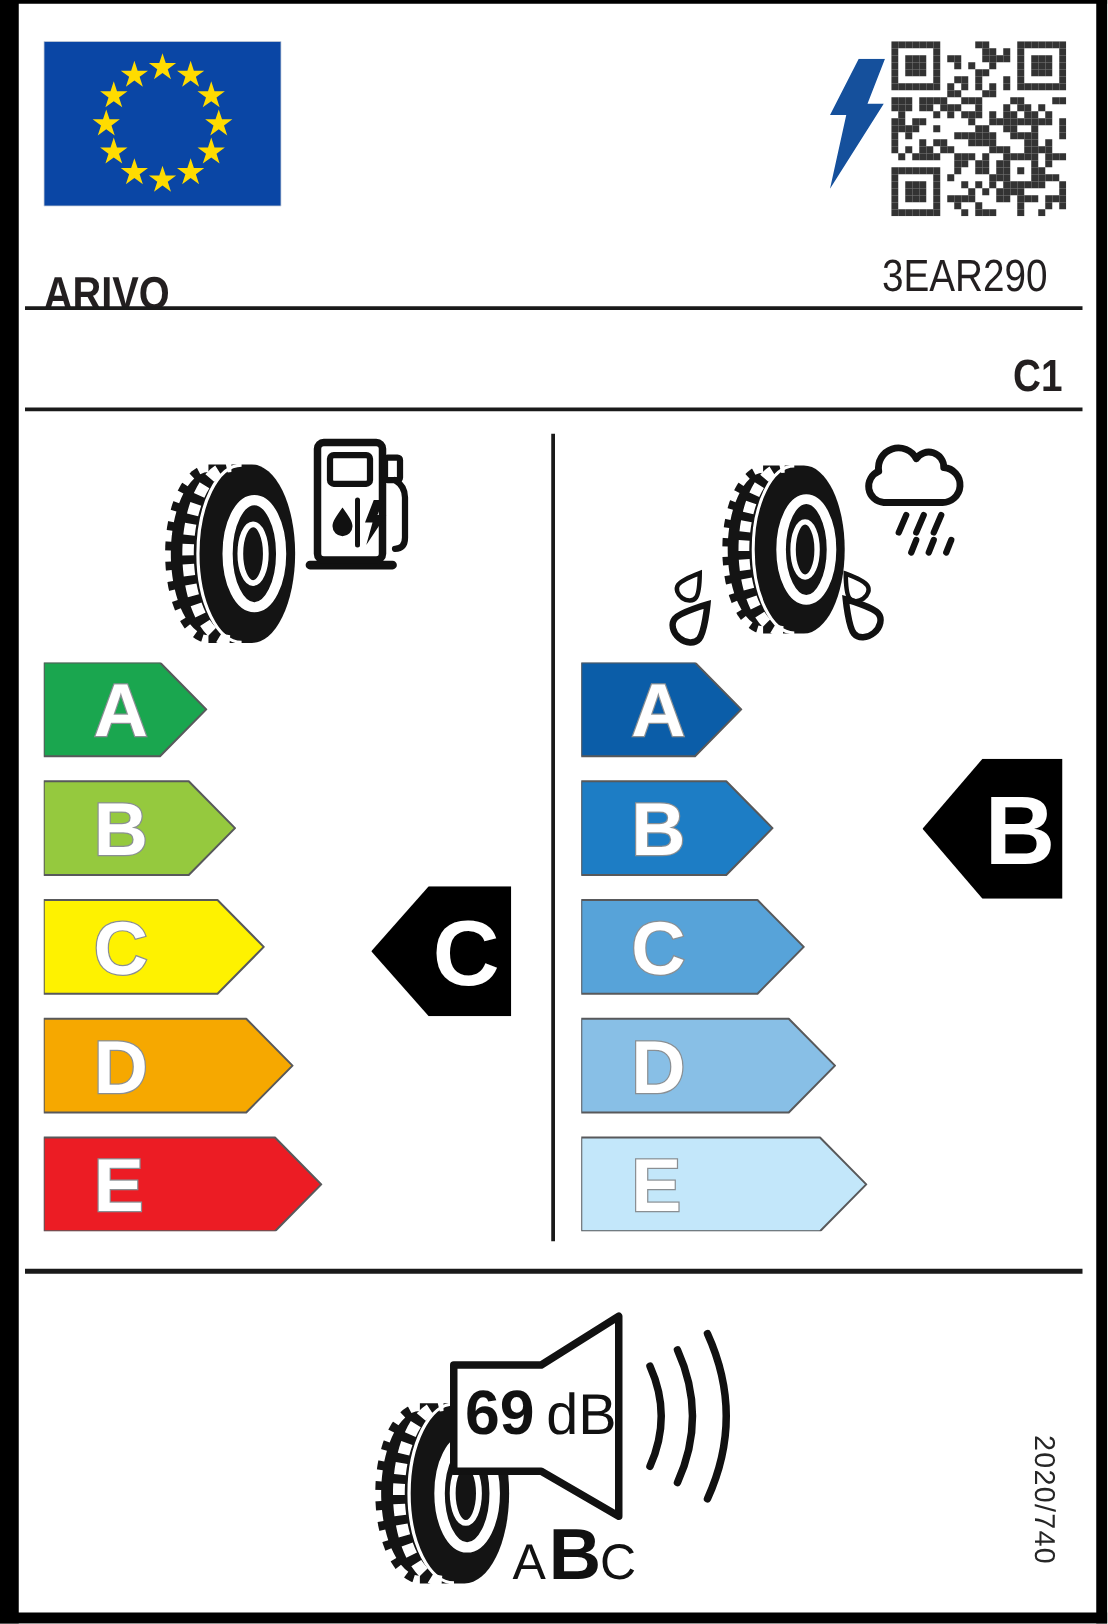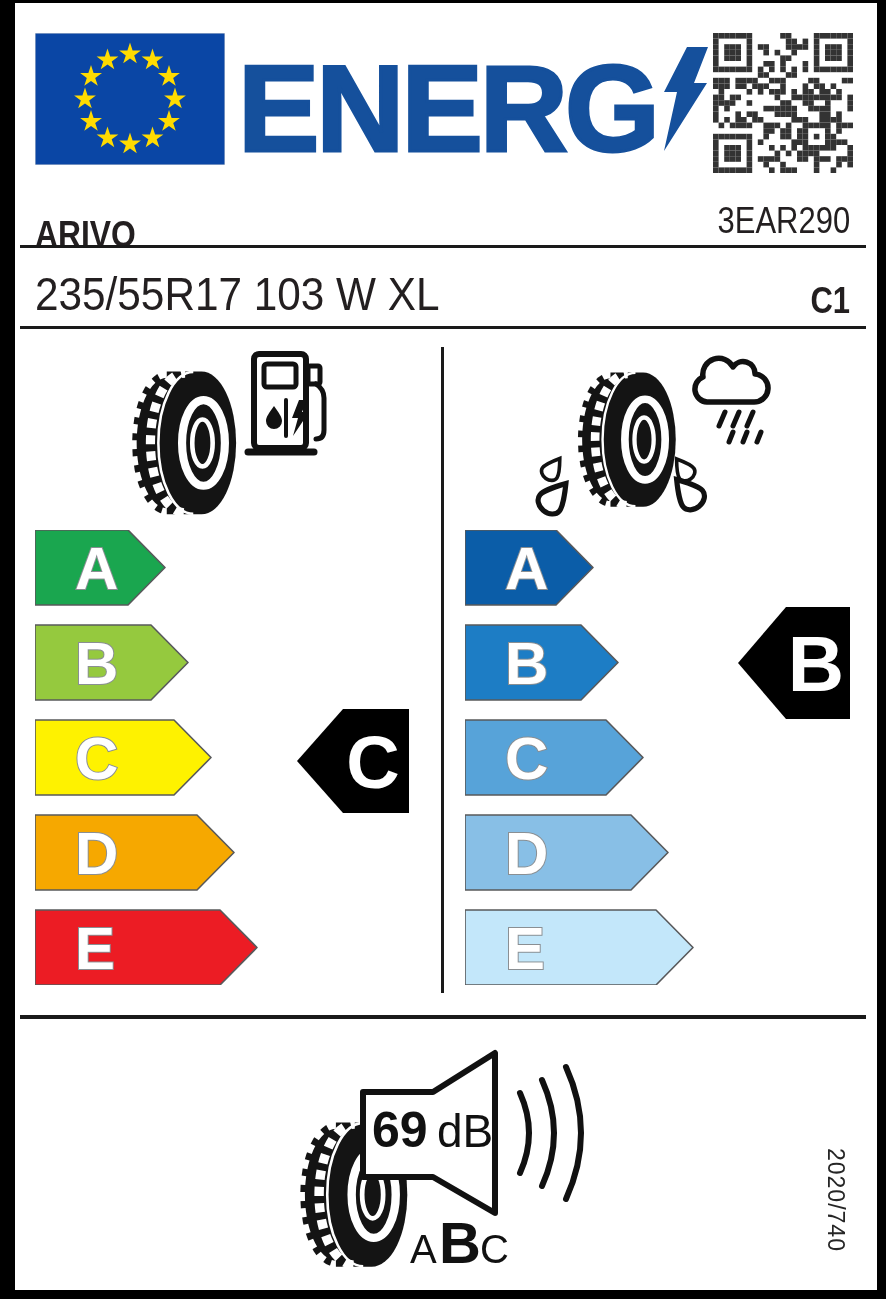--- a/index.html
+++ b/index.html
@@ -42,23 +42,20 @@
         <polygon points="117.5,93.5 120.1,101.4 128.4,101.4 121.7,106.3 124.3,114.3 117.5,109.4 110.7,114.3 113.3,106.3 106.6,101.4 114.9,101.4" fill="#ffdb00"></polygon>
         <polygon points="95.0,99.5 97.6,107.4 105.9,107.4 99.2,112.4 101.8,120.3 95.0,115.4 88.2,120.3 90.8,112.4 84.1,107.4 92.4,107.4" fill="#ffdb00"></polygon>
         <polygon points="72.5,93.5 75.1,101.4 83.4,101.4 76.7,106.3 79.3,114.3 72.5,109.4 65.7,114.3 68.3,106.3 61.6,101.4 69.9,101.4" fill="#ffdb00"></polygon>
         <polygon points="56.0,77.0 58.6,84.9 67.0,84.9 60.2,89.9 62.8,97.8 56.0,92.9 49.3,97.8 51.8,89.9 45.1,84.9 53.4,84.9" fill="#ffdb00"></polygon>
         <polygon points="50.0,54.5 52.6,62.4 60.9,62.4 54.2,67.4 56.8,75.3 50.0,70.4 43.2,75.3 45.8,67.4 39.1,62.4 47.4,62.4" fill="#ffdb00"></polygon>
         <polygon points="56.0,32.0 58.6,39.9 67.0,39.9 60.2,44.9 62.8,52.8 56.0,47.9 49.3,52.8 51.8,44.9 45.1,39.9 53.4,39.9" fill="#ffdb00"></polygon>
         <polygon points="72.5,15.5 75.1,23.5 83.4,23.5 76.7,28.4 79.3,36.3 72.5,31.4 65.7,36.3 68.3,28.4 61.6,23.5 69.9,23.5" fill="#ffdb00"></polygon>
       </g>
   </svg>
 
-  <div class="abs" style="left:238px;top:48px;color:#15509c;">
-    <span class="logo-text">ENERG</span>
-  </div>
   <svg class="abs" style="left:658px;top:47px;" width="50" height="104" viewBox="0 0 50 104">
     <polygon points="29,0 50,0 36,36 49,36 6,104 19,45 6,45" fill="#15509c"></polygon>
   </svg>
 
   <svg class="abs" id="qr-svg" style="left:713px;top:33px;" width="140" height="140" viewBox="0 0 140 140">
       <rect x="0.00" y="0.00" width="5.60" height="5.60" fill="#333333"></rect>
       <rect x="5.60" y="0.00" width="5.60" height="5.60" fill="#333333"></rect>
       <rect x="11.20" y="0.00" width="5.60" height="5.60" fill="#333333"></rect>
       <rect x="16.80" y="0.00" width="5.60" height="5.60" fill="#333333"></rect>
       <rect x="22.40" y="0.00" width="5.60" height="5.60" fill="#333333"></rect>
@@ -366,28 +363,25 @@
       <rect x="67.20" y="134.40" width="5.60" height="5.60" fill="#333333"></rect>
       <rect x="72.80" y="134.40" width="5.60" height="5.60" fill="#333333"></rect>
       <rect x="78.40" y="134.40" width="5.60" height="5.60" fill="#333333"></rect>
       <rect x="100.80" y="134.40" width="5.60" height="5.60" fill="#333333"></rect>
       <rect x="117.60" y="134.40" width="5.60" height="5.60" fill="#333333"></rect>
     </svg>
 
   <div class="abs brand" style="left:35px;top:202px;">
     <span class="cond">ARIVO</span>
   </div>
-  <div class="abs model" style="right:36px;top:203px;">
+  <div class="abs model" style="right:48px;top:203px;">
     <span class="cond-r">3EAR290</span>
   </div>
   <div class="rule" style="left:20px;top:245px;width:846px;height:3px;"></div>
 
-  <div class="abs size" style="left:35px;top:270px;">
-    <span class="cond" style="transform:scaleX(.9);">235/55R17 103 W XL</span>
-  </div>
   <div class="abs tclass" style="right:36px;top:283px;">
     <span class="cond-r">C1</span>
   </div>
   <div class="rule" style="left:20px;top:326px;width:846px;height:3px;"></div>
 
   <svg width="0" height="0" style="position:absolute">
     <defs>
       <g id="tyre-shape">
         <path d="M38,2.5 H72 a34,70 0 0 1 0,140 H38 a34,70 0 0 1 0,-140 Z" fill="#141414"></path>
         <path d="M38,4 a34,68.5 0 0 0 0,137" fill="none" stroke="#fff" stroke-width="9" stroke-dasharray="9 7"></path>

